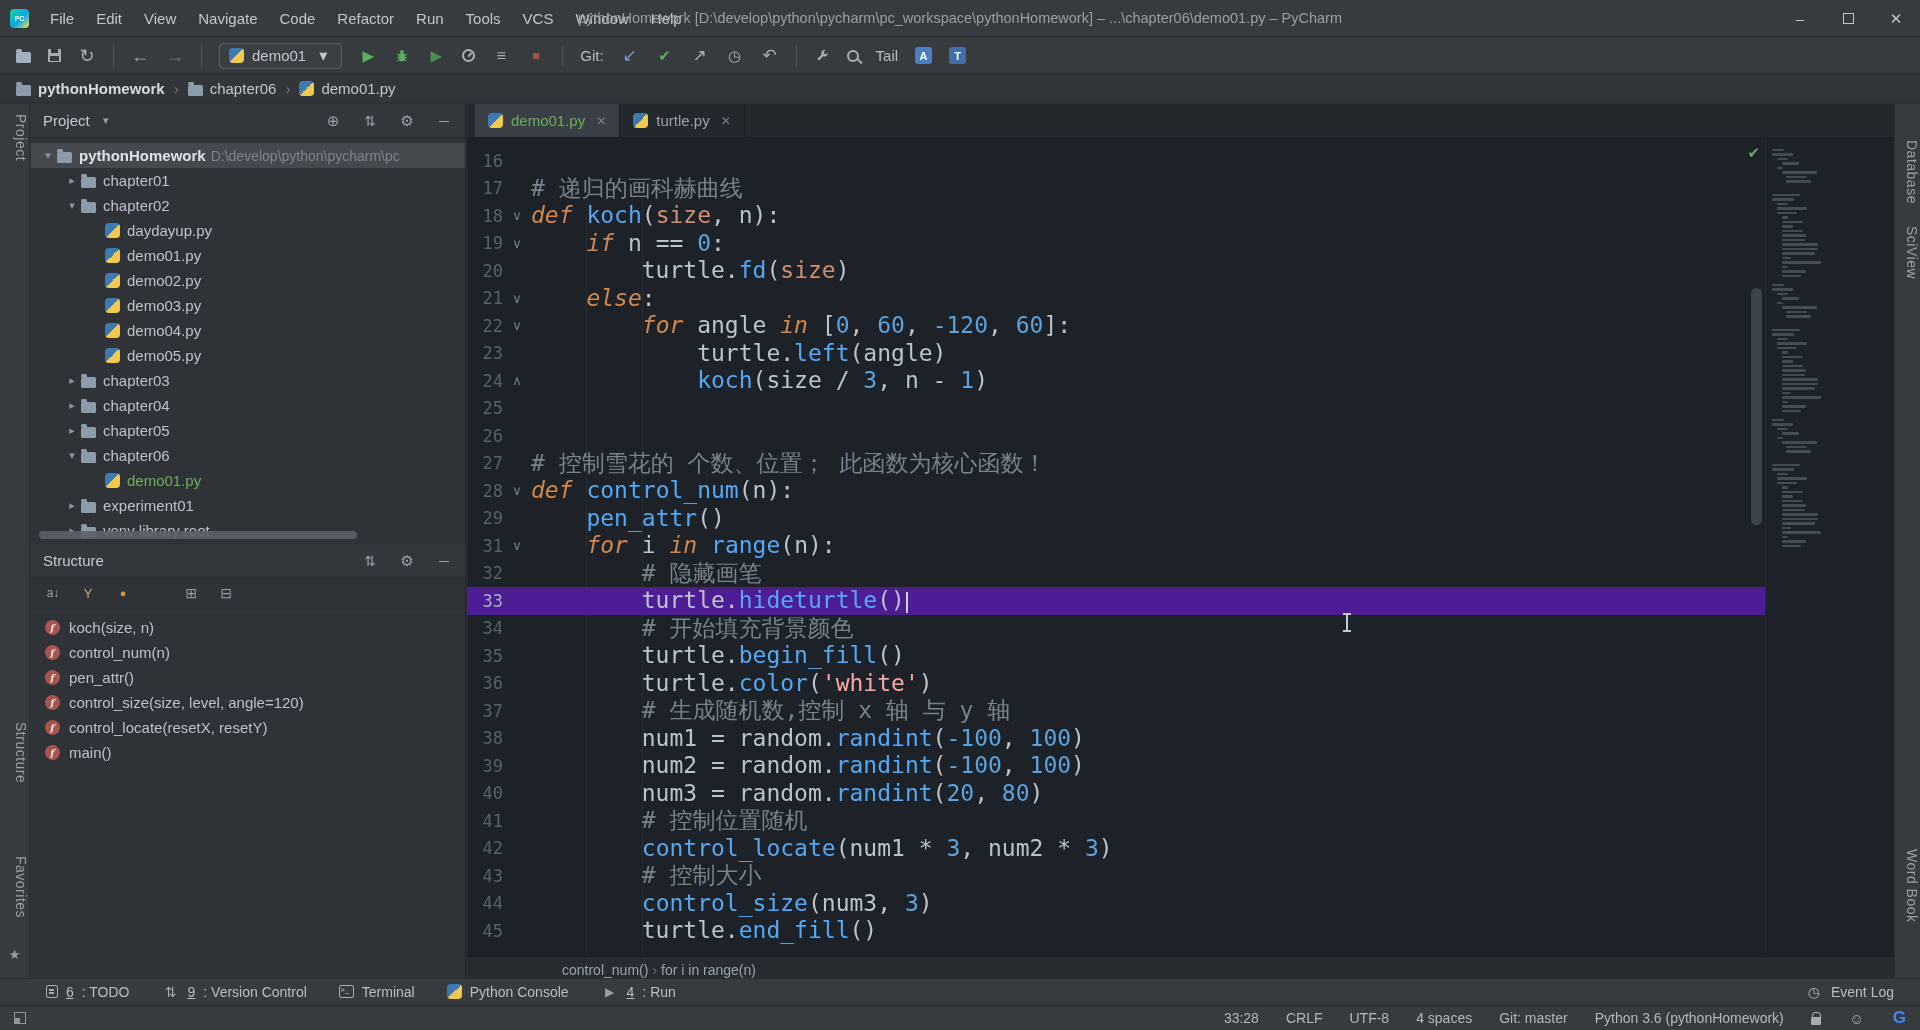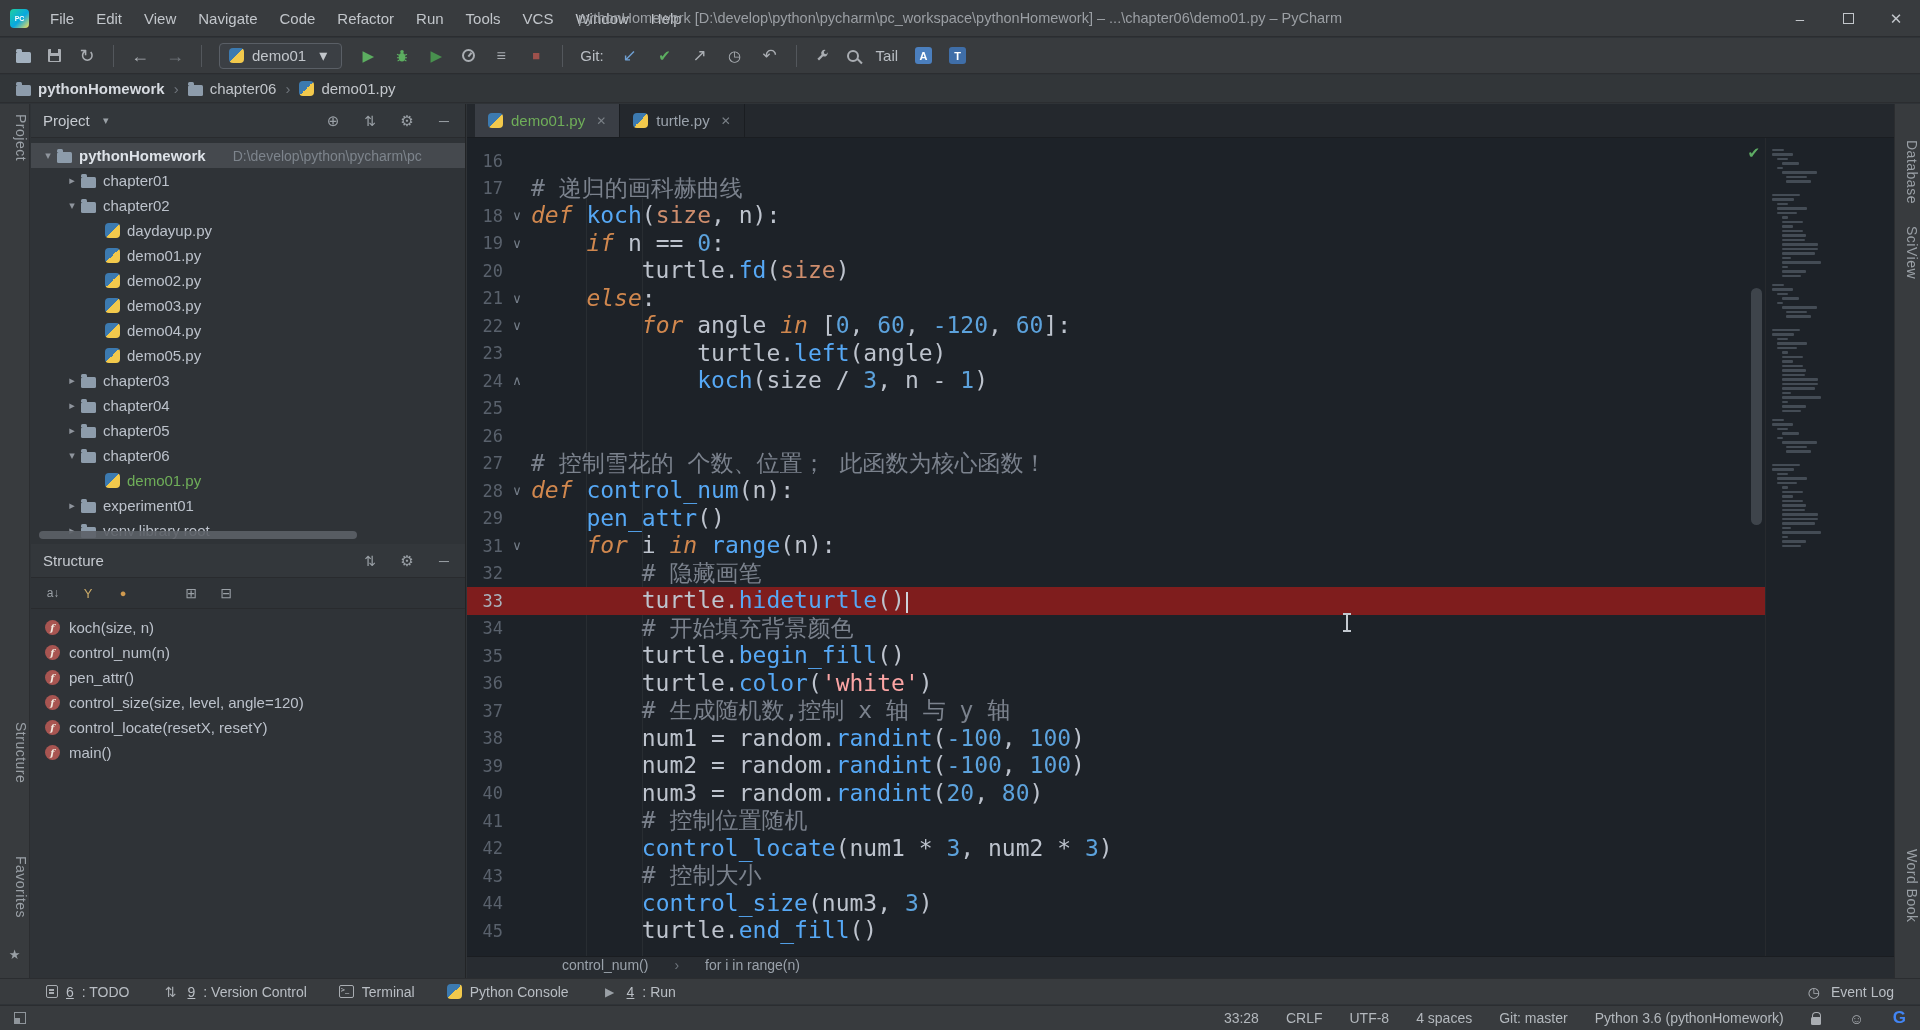--- a/index.html
+++ b/index.html
@@ -44,21 +44,21 @@
   .panel-header{height:34px;display:flex;align-items:center;padding:0 12px;font-size:15px;color:#c6cad0;
                 background:#33373b;border-bottom:1px solid #292b2e;gap:7px}
   .hdr-icons{margin-left:auto;display:flex;gap:19px;align-items:center}
   #project-panel{position:absolute;left:0;top:0;right:0;height:440px;overflow:hidden}
   #tree{padding-top:5px;position:relative}
   .trow{height:25px;display:flex;align-items:center;font-size:15px;white-space:nowrap;overflow:hidden}
   .trow.selected{background:#45494e}
   .arrow{width:18px;flex:0 0 18px;text-align:center;color:#8f959d;font-size:11px}
   .tlbl{margin-left:7px}
   .tlbl.bold{font-weight:bold;color:#dde2e8}
-  .tpath{color:#7d848c;margin-left:27px;font-size:14px}
+  .tpath{color:#7d848c;margin-left:5px;font-size:14px}
   #tree-hscroll{position:absolute;left:8px;bottom:5px;width:318px;height:8px;border-radius:4px;background:#5c6167;opacity:.9}
 
   #structure-panel{position:absolute;left:0;top:440px;right:0;bottom:0;overflow:hidden}
   #structure-toolbar{height:31px;display:flex;align-items:center;gap:17px;padding-left:13px;border-bottom:1px solid #292b2e}
   .gapspacer{width:16px}
   #structure-list{padding-top:6px}
   .srow{height:25px;display:flex;align-items:center;gap:9px;padding-left:14px;font-size:15px;color:#bcc2cb}
   .i-func{width:15px;height:15px;border-radius:50%;background:#a85551;color:#efe9df;flex:0 0 15px;
           display:flex;align-items:center;justify-content:center;font:italic bold 10px "DejaVu Serif",serif}
 
@@ -66,21 +66,21 @@
   #editor{position:absolute;left:467px;top:104px;width:1427px;height:874px;background:#1d2228}
   #tabbar{position:absolute;left:0;top:0;right:0;height:34px;background:#24282d;border-bottom:1px solid #1a1d21;
           display:flex;padding-left:8px}
   .tab{display:flex;align-items:center;gap:8px;padding:0 13px;font-size:15px;color:#9aa2ab;border-right:1px solid #1a1d21}
   .tab.active{background:#3a3e45;color:#6fae59}
   .tabclose{font-size:12px;color:#7a8087;margin-left:3px}
 
   #codearea{position:absolute;left:0;top:34px;right:0;bottom:22px;overflow:hidden}
   #lines{position:absolute;left:0;top:9px;right:0}
   .line{height:27.5px;display:flex;align-items:center}
-  .line.cur{background:#7f1d1d}
+  .line.cur{background:#4c1d95}
   .ln{flex:0 0 36px;width:36px;text-align:right;color:#59616c;font:17px "DejaVu Sans Mono",monospace}
   .line.cur .ln{color:#aab2bc}
   .fold{flex:0 0 28px;width:28px;text-align:center;color:#747d88;font-size:13px}
   .codepre{font:23px/27.5px "DejaVu Sans Mono",monospace;color:#bdc3cd;white-space:pre}
   .kw{color:#d0874e;font-style:italic}
   .fn{color:#56a8f5}
   .nu{color:#5ca2dc}
   .st{color:#fca5a5}
   .cm{color:#7b828d;}
   .pa{color:#cf8e6d}
@@ -91,21 +91,21 @@
   #vthumb{position:absolute;top:150px;height:237px;left:2px;right:2px;background:rgba(140,150,160,.3);border-radius:6px}
   #inspect-ok{position:absolute;top:6px;right:134px;color:#5fad65;font-size:15px}
   #minimap{position:absolute;top:0;bottom:0;right:0;width:129px;background:#1d2228;border-left:1px solid #272a2e;padding-top:6px;overflow:hidden}
   .mline{height:2.5px;margin-bottom:2px;background:#76808c;opacity:.45;border-radius:1px}
 
   #mouse-cursor{position:absolute;left:879px;top:476px;width:2px;height:17px;background:#c3c9d0}
   #mouse-cursor::before,#mouse-cursor::after{content:'';position:absolute;left:-3px;width:8px;height:2px;background:#c3c9d0}
   #mouse-cursor::before{top:-1px}#mouse-cursor::after{bottom:-1px}
 
   #ebreadcrumb{position:absolute;left:0;right:0;bottom:0;height:22px;background:#282c31;border-top:1px solid #1a1d21;
-               display:flex;align-items:flex-start;gap:26px;padding-left:95px;font-size:14px;color:#9aa2ab}
+               display:flex;align-items:flex-end;gap:4px;padding-left:95px;font-size:14px;color:#9aa2ab}
 
   
   #bottombar{position:absolute;left:0;top:978px;width:1920px;height:26px;background:#383b3e;border-top:1px solid #2b2d30;
              display:flex;align-items:center;font-size:14px;color:#b9bec4}
   #bb-left{display:flex;gap:32px;padding-left:46px;align-items:center}
   .bbitem{display:flex;gap:8px;align-items:center}
   .mn{text-decoration:underline}
   #bb-right{margin-left:auto;padding-right:26px;display:flex;gap:9px;align-items:center}
 
   #statusbar{position:absolute;left:0;top:1005px;width:1920px;height:25px;background:#383b3e;border-top:1px solid #2b2d30;

